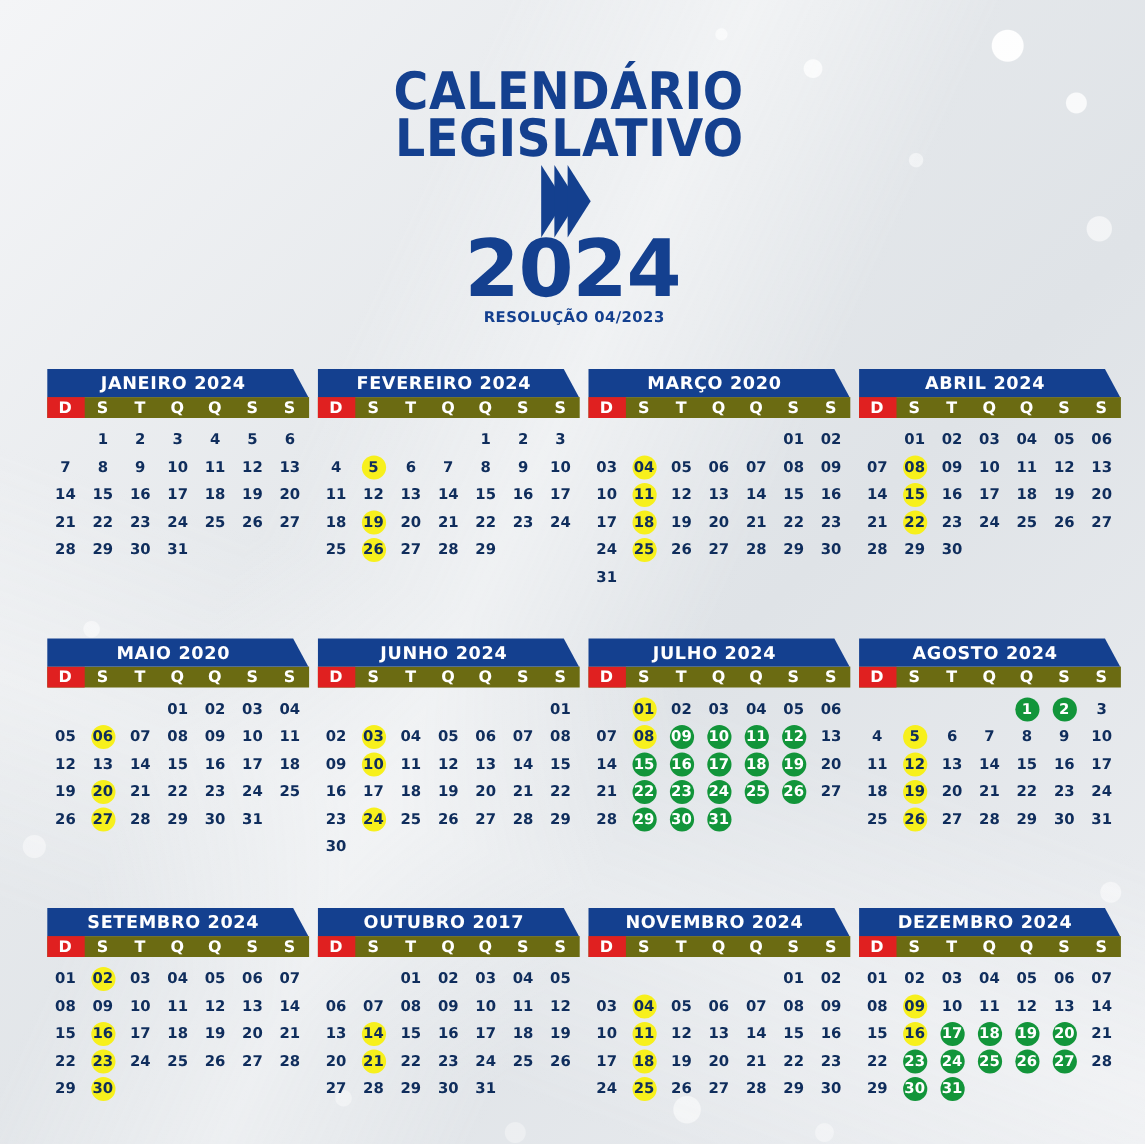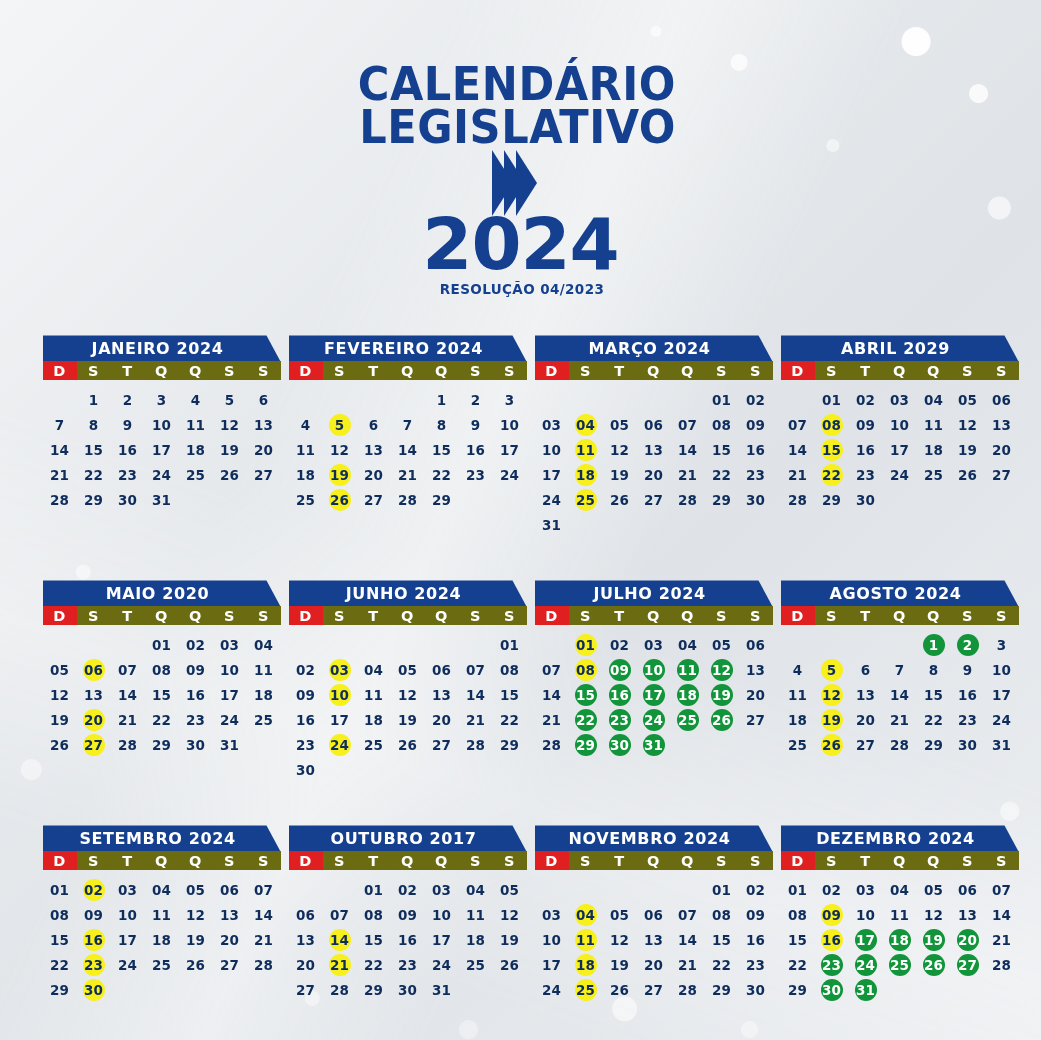--- a/index.html
+++ b/index.html
@@ -464,21 +464,21 @@
           </div>
           <div class="day">
             <span class="pill">28</span>
           </div>
           <div class="day">
             <span class="pill">29</span>
           </div>
         </div>
       </div>
       <div class="month">
-        <div class="month-header">MARÇO 2024</div>
+        <div class="month-header">MARÇO 2020</div>
         <div class="weekdays">
           <span class="sun">D</span>
           <span>S</span>
           <span>T</span>
           <span>Q</span>
           <span>Q</span>
           <span>S</span>
           <span>S</span>
         </div>
         <div class="days">
@@ -576,21 +576,21 @@
           </div>
           <div class="day">
             <span class="pill">30</span>
           </div>
           <div class="day">
             <span class="pill">31</span>
           </div>
         </div>
       </div>
       <div class="month">
-        <div class="month-header">ABRIL 2029</div>
+        <div class="month-header">ABRIL 2024</div>
         <div class="weekdays">
           <span class="sun">D</span>
           <span>S</span>
           <span>T</span>
           <span>Q</span>
           <span>Q</span>
           <span>S</span>
           <span>S</span>
         </div>
         <div class="days">

